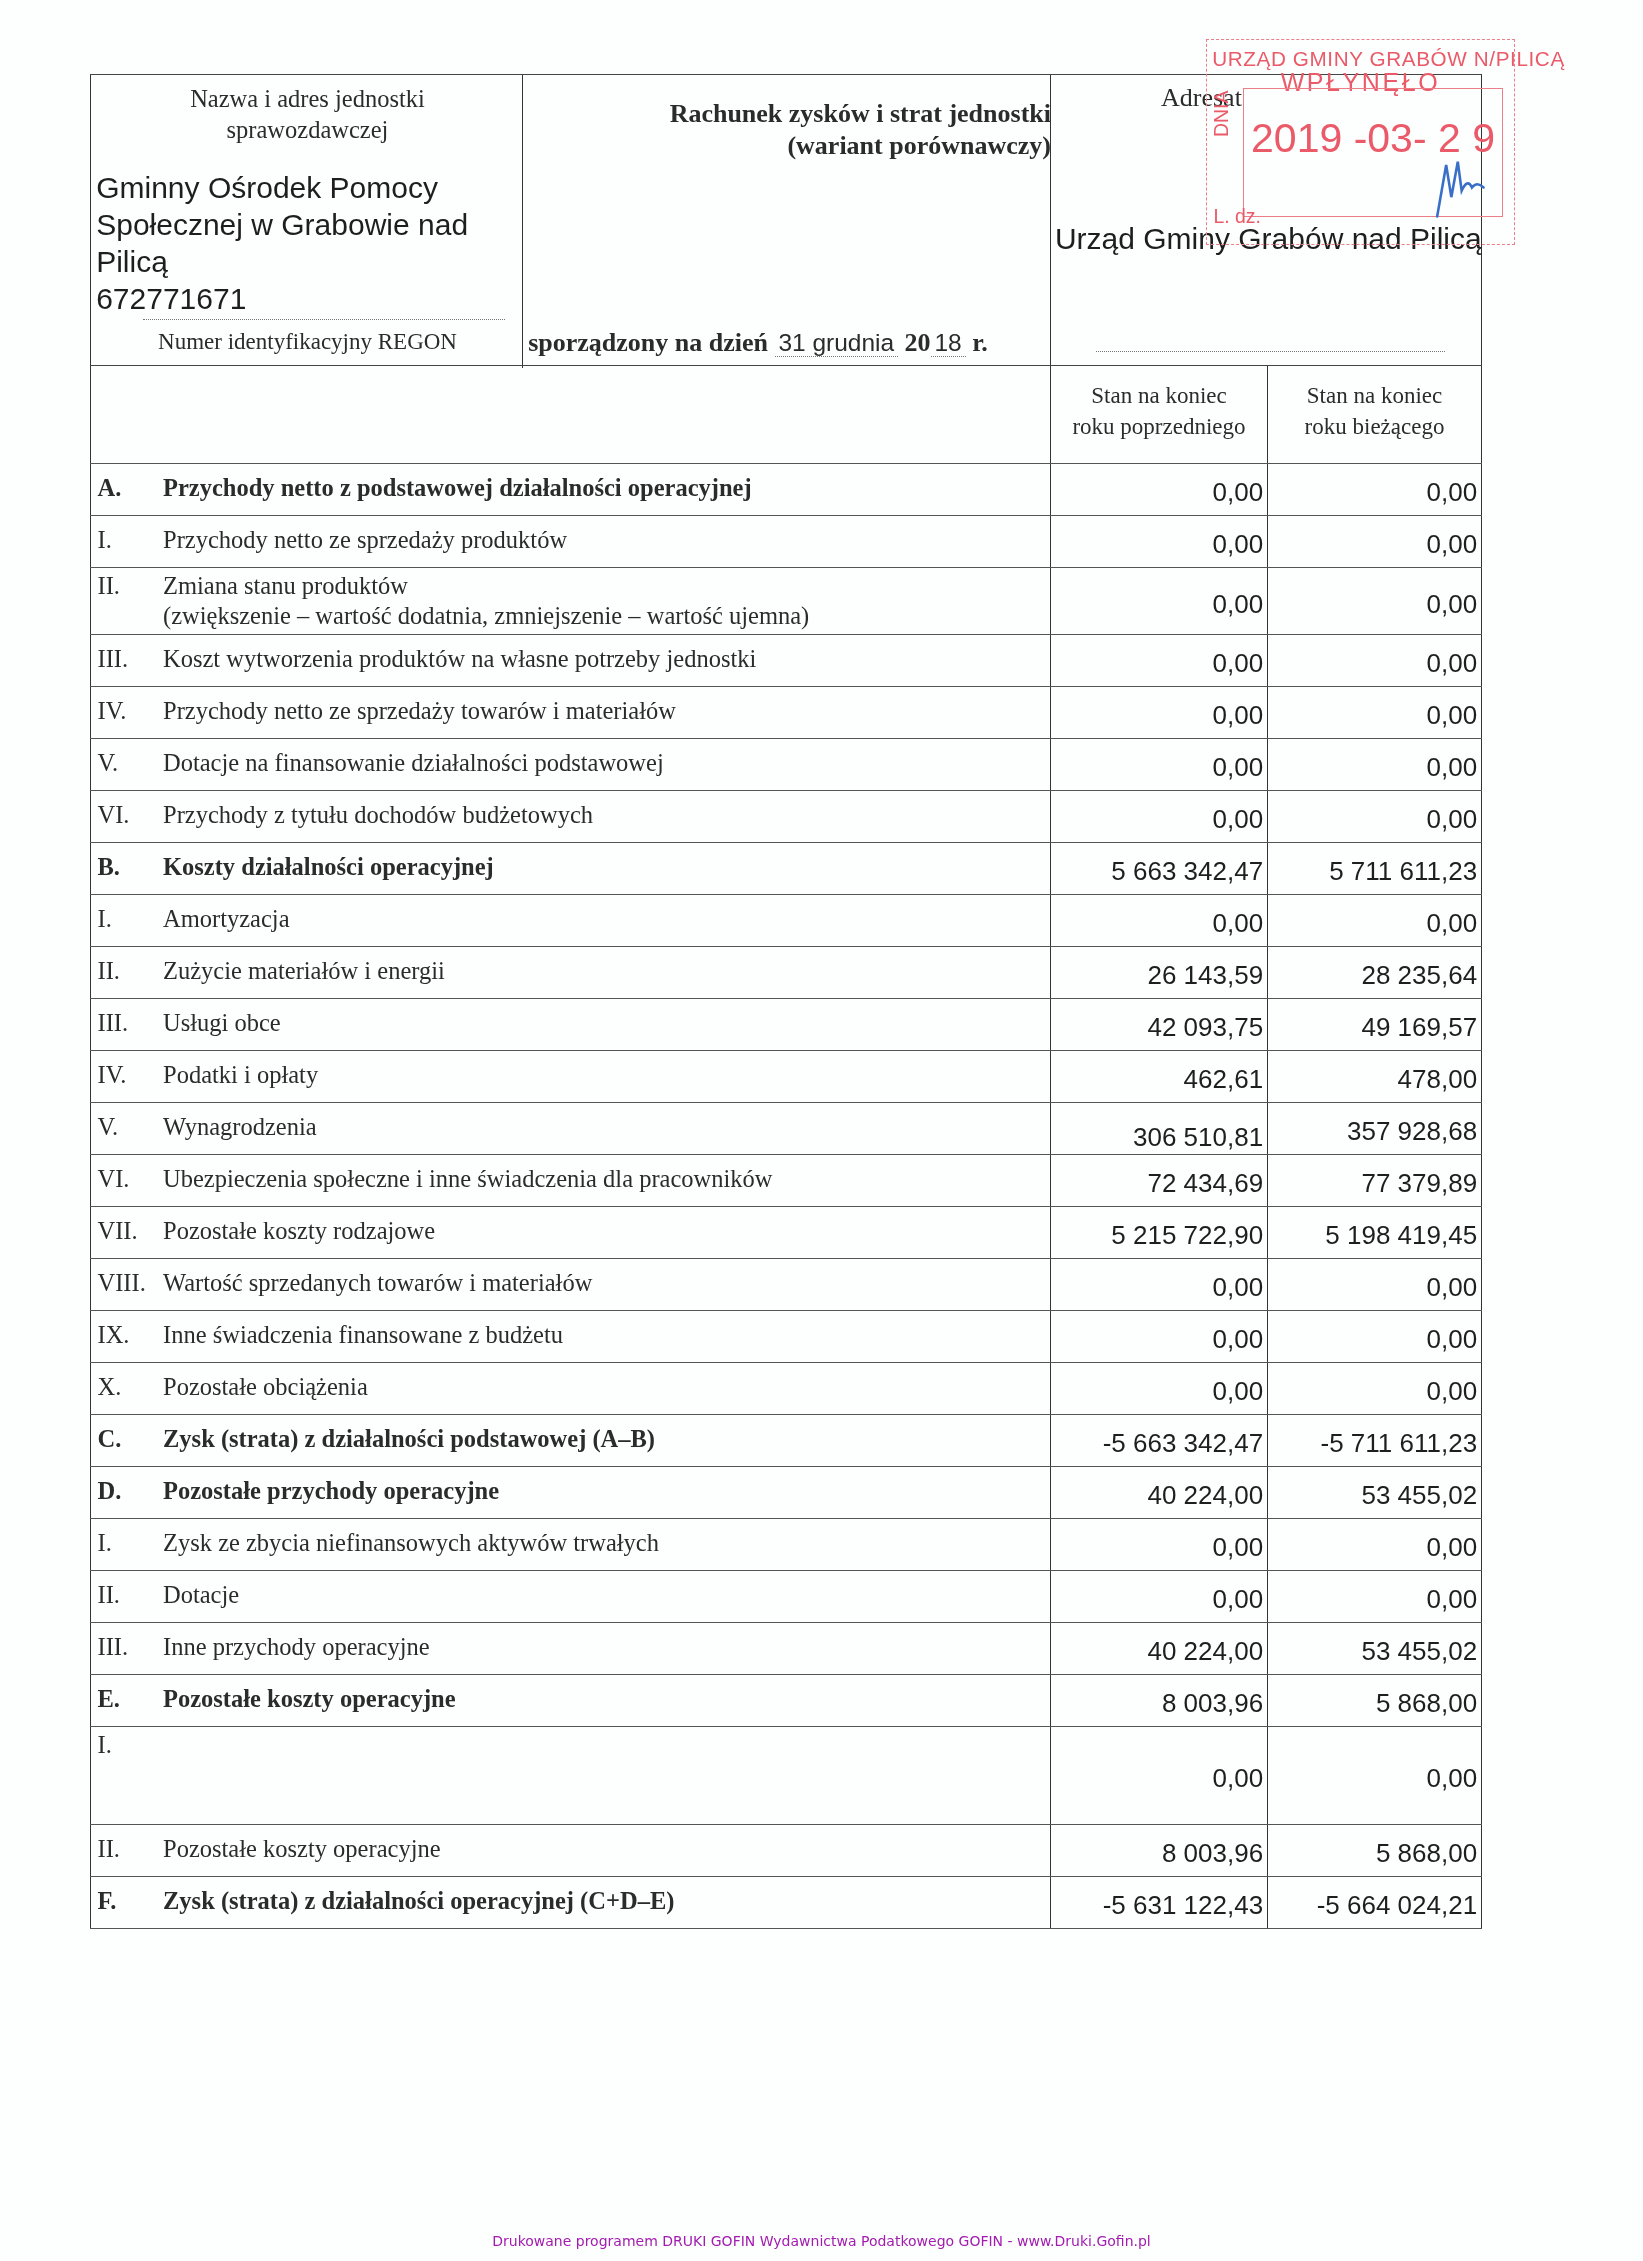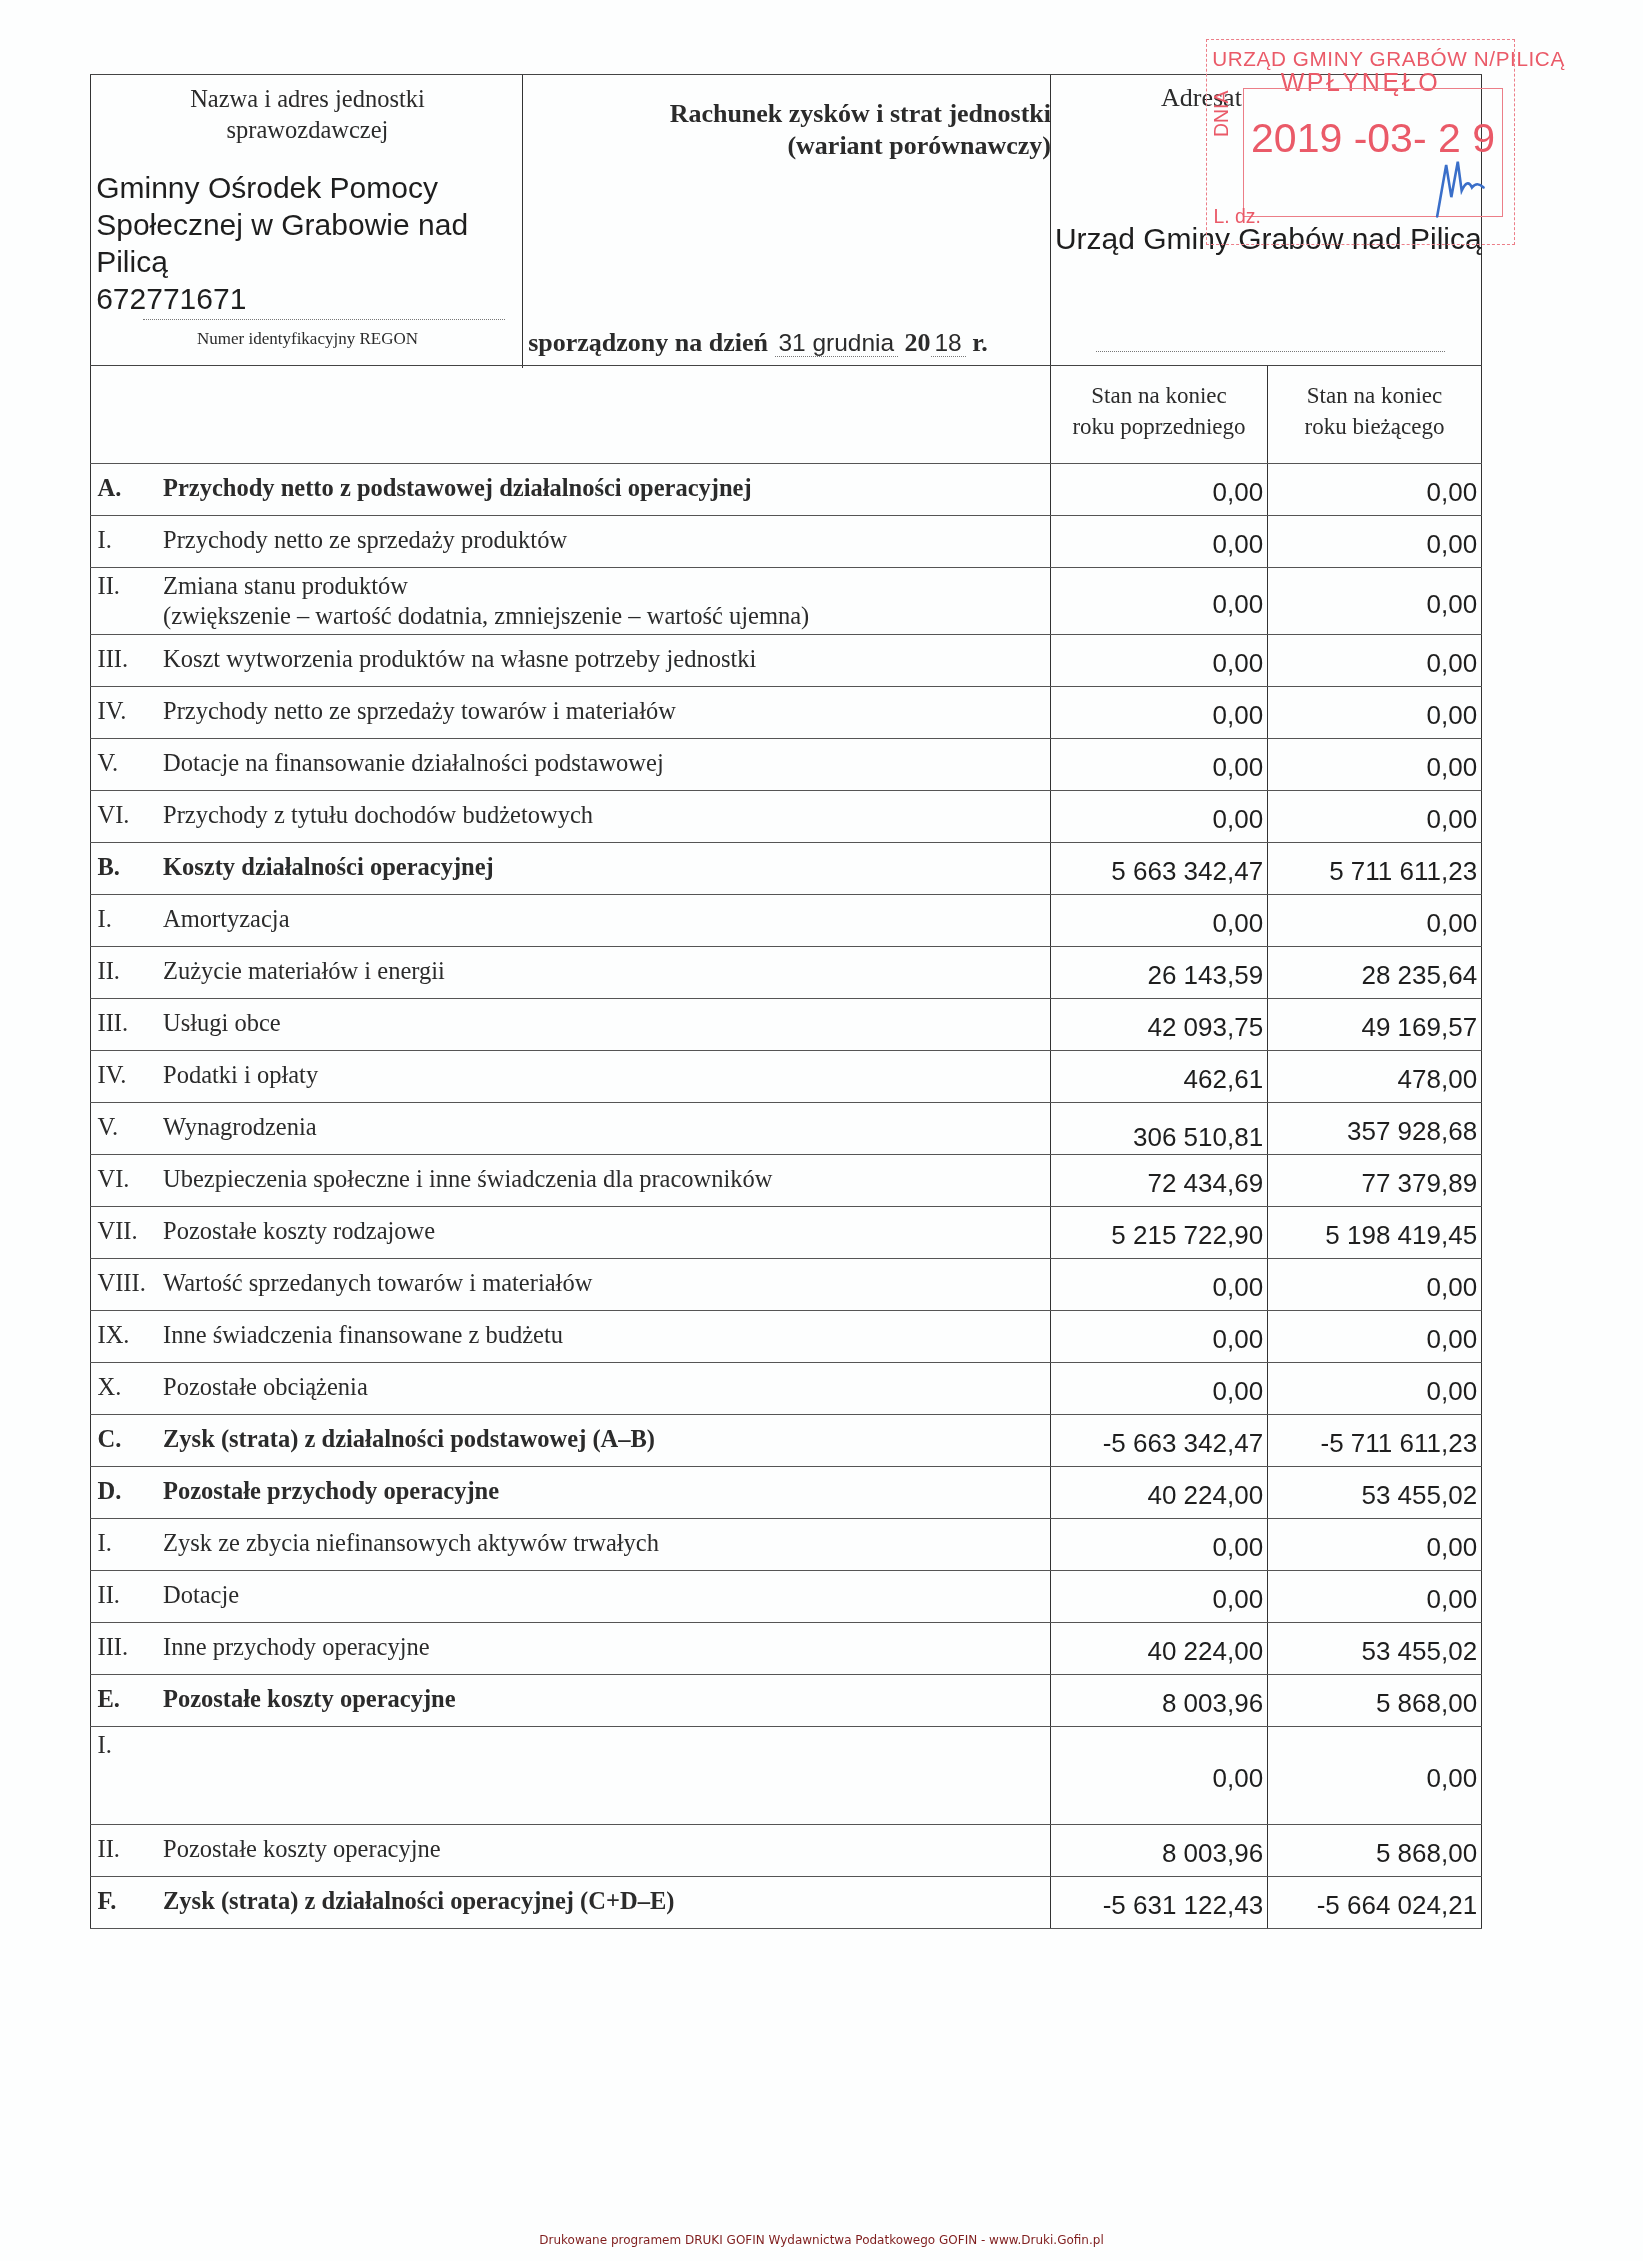--- a/index.html
+++ b/index.html
@@ -12,21 +12,21 @@
   .hdr { position: absolute; left: 90px; top: 74px; width: 1392px; height: 293px;
          border-top: 1.9px solid #444; }
   .hcell { position: absolute; top: 0; height: 293px; box-sizing: border-box; }
   .hc1 { left: 0; width: 433px; border-left: 1.3px solid #333; border-right: 1.3px solid #333; }
   .hc2 { left: 433px; width: 528px; border-right: 1.3px solid #333; }
   .hc3 { left: 961px; width: 431px; border-right: 1.3px solid #333; }
 
   .nazwa { position: absolute; left: 0; width: 433px; top: 7.7px; text-align: center; font-size: 24.5px; line-height: 31px; }
   .unit-name { position: absolute; left: 5.2px; top: 94px; width: 426px; font-size: 30px; line-height: 37px; }
   .regon-dots { position: absolute; left: 52px; width: 362px; top: 244px; border-top: 1.9px dotted #777; }
-  .regon-label { position: absolute; left: 0; width: 433px; top: 254px; text-align: center; font-size: 17px; }
+  .regon-label { position: absolute; left: 0; width: 433px; top: 254px; text-align: center; font-size: 23px; }
 
   .title { position: absolute; left: 0; width: 528px; top: 23px; text-align: right; font-size: 26px; line-height: 32px; font-weight: bold; font-family: Liberation Serif, serif; }
   .sporz { position: absolute; left: 5.2px; top: 253px; font-size: 26px; font-weight: bold; white-space: nowrap; }
   .sporz .fill { font-family: "Liberation Sans", sans-serif; font-weight: normal; font-size: 24.5px; border-bottom: 1.9px dotted #777; padding: 0 3.9px; }
 
   .adresat-label { position: absolute; left: 110px; top: 7.7px; font-size: 26px; }
   .adresat-name { position: absolute; left: 3.9px; top: 147px; font-size: 30px; white-space: nowrap; }
   .adresat-dots { position: absolute; left: 45px; width: 349px; top: 276px; border-top: 1.9px dotted #777; }
 
   
@@ -45,21 +45,21 @@
   .row { position: relative; box-sizing: border-box; border-bottom: 1.9px solid #555; }
   .row .c-label { position: absolute; left: 0; top: 0; bottom: 0; width: 961px; box-sizing: border-box; border-left: 1.3px solid #333; border-right: 1.3px solid #333; }
   .row .c-prev { position: absolute; left: 961px; top: 0; bottom: 0; width: 217px; box-sizing: border-box; border-right: 1.3px solid #333; }
   .row .c-cur  { position: absolute; left: 1178px; top: 0; bottom: 0; width: 214px; box-sizing: border-box; border-right: 1.3px solid #333; }
   .code { position: absolute; left: 6.5px; font-size: 24.5px; }
   .lbl  { position: absolute; left: 72px; font-size: 24.5px; line-height: 30px; white-space: pre-line; }
   .bold .code, .bold .lbl { font-weight: bold; }
   .num { position: absolute; right: 3.9px; font-size: 26px; font-family: "Liberation Sans", sans-serif; color: #1e1e1e; }
   .colhead { position: absolute; left: 0; right: 0; text-align: center; font-size: 23px; line-height: 31px; }
 
-  .footer { position: absolute; left: 0; width: 1643px; top: 2233px; text-align: center; font-size: 12px; color: #7f1d1d; font-family: "DejaVu Sans", sans-serif; }
+  .footer { position: absolute; left: 0; width: 1643px; top: 2233px; text-align: center; font-size: 14px; color: #a21caf; font-family: "DejaVu Sans", sans-serif; }
 </style>
 </head>
 <body>
 
 <div class="page">
 
   <div class="hdr">
     <div class="hcell hc1">
       <div class="nazwa serif">
         <div>Nazwa i adres jednostki</div>

